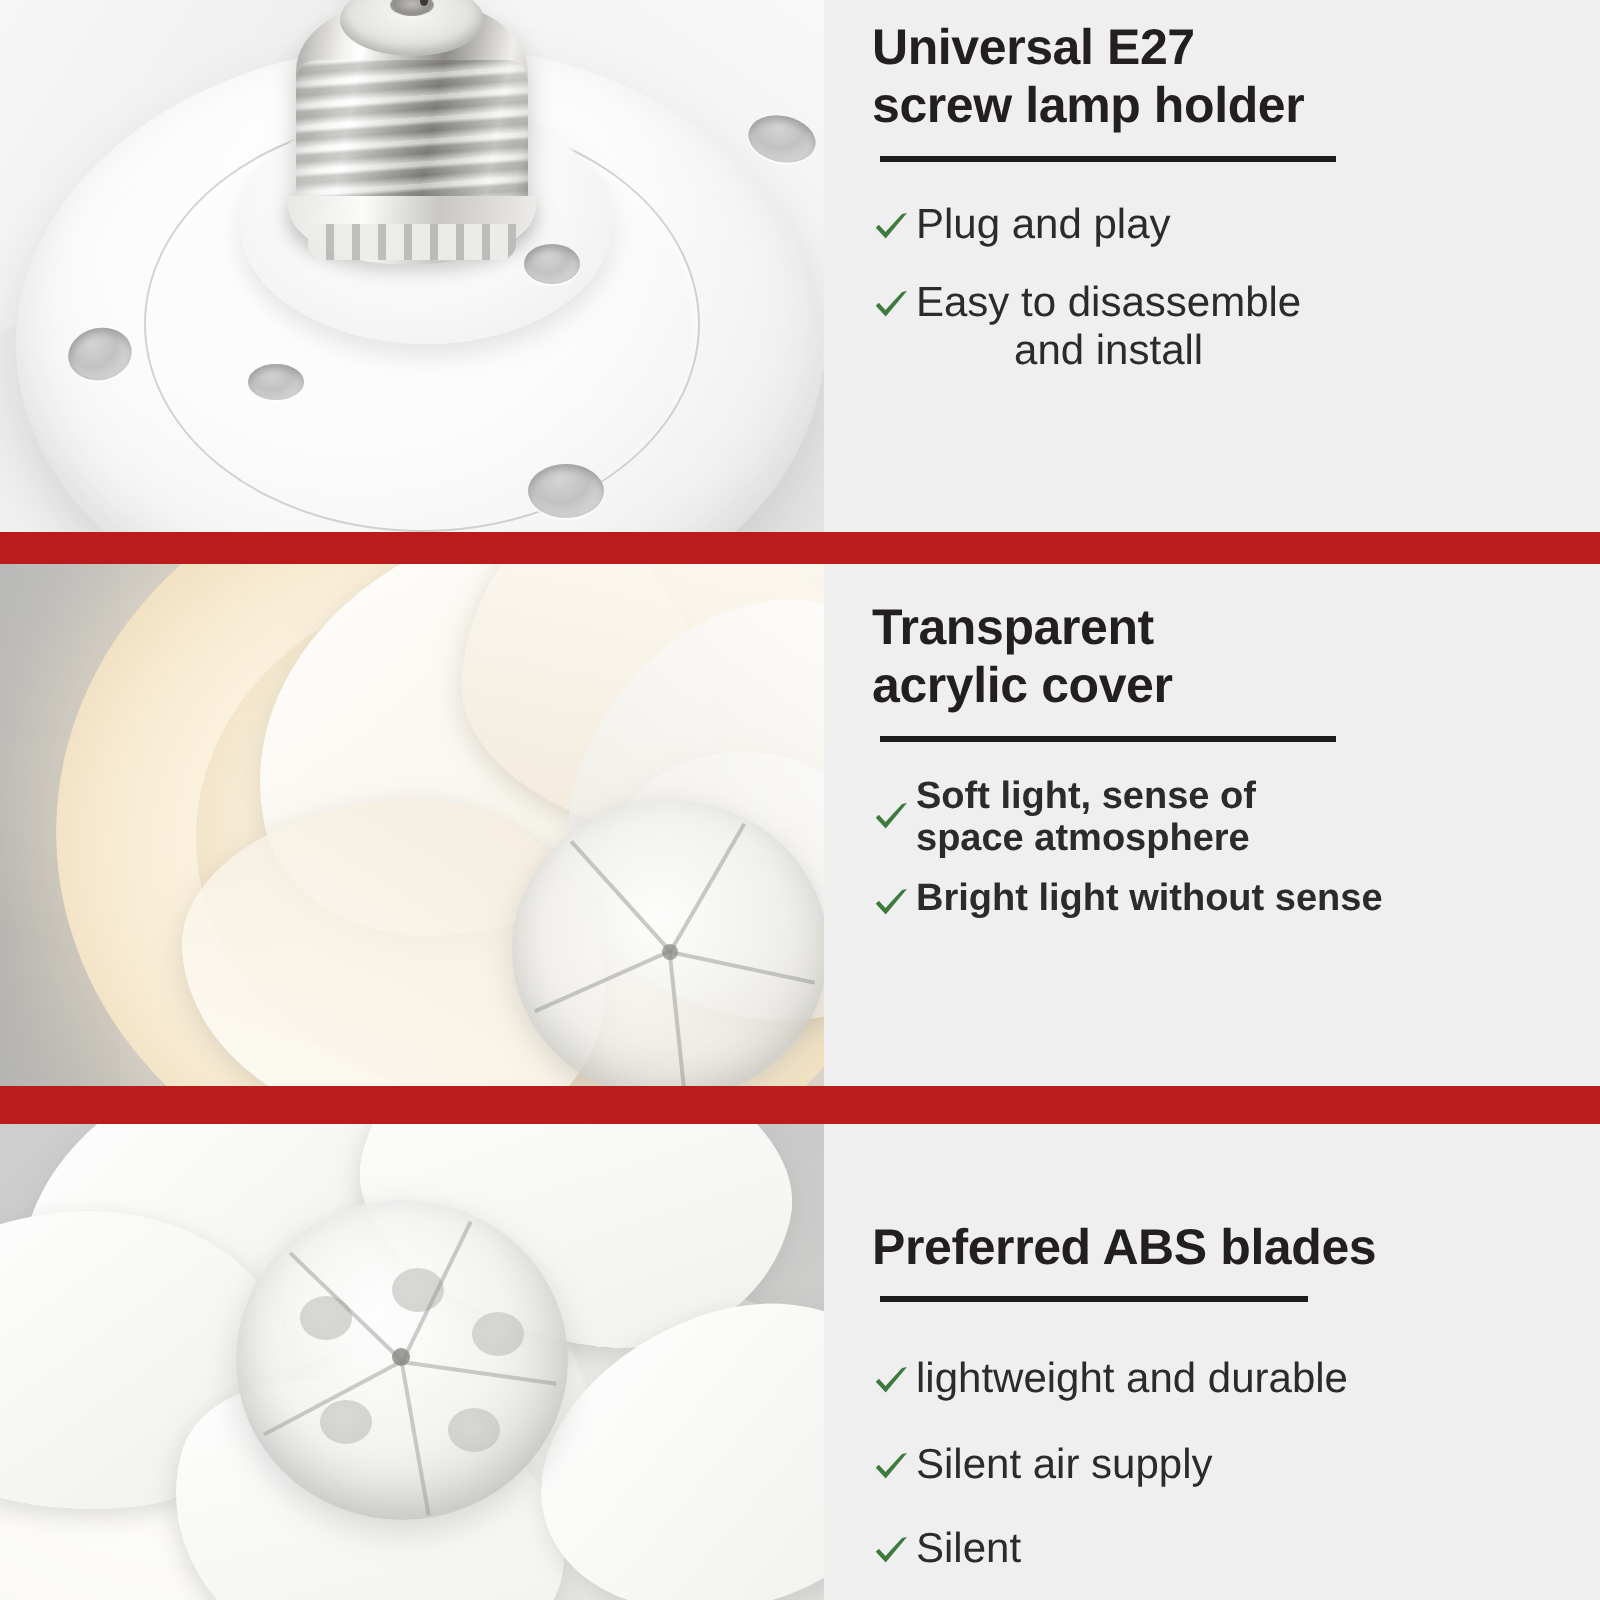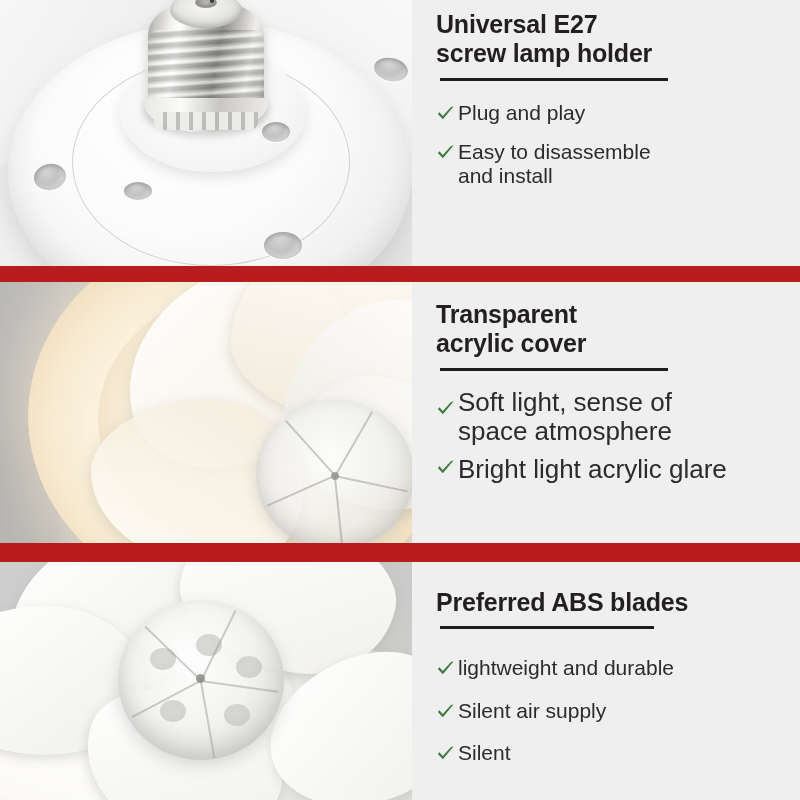--- a/index.html
+++ b/index.html
@@ -90,30 +90,30 @@
   .bullet-label {
     font-size: 21px;
     line-height: 1.12;
     color: #2b2b2b;
     white-space: pre-line;
   }
 
   
   .panel-1 .panel-text { padding-top: 10px; }
   .panel-1 .bullets { margin-top: 20px; }
-  .panel-1 .bullet { margin-bottom: 16px; }
+  .panel-1 .bullet { margin-bottom: 16px; text-align: center; }
 
   .panel-2 .panel-text { padding-top: 18px; }
   .panel-2 .bullets { margin-top: 17px; }
   .panel-2 .bullet { margin-bottom: 9px; }
-  .panel-2 .bullet-label { font-size: 26px; }
+  .panel-2 .bullet-label { font-size: 19px; font-weight: bold; }
   .panel-2 .check { top: 10px; }
   .panel-2 .bullet + .bullet .check { top: 2px; }
 
-  .panel-3 .panel-text { padding-top: 26px; }
+  .panel-3 .panel-text { padding-top: 48px; }
   .panel-3 .bullets { margin-top: 27px; }
   .panel-3 .bullet { margin-bottom: 19px; }
   .panel-3 .title-rule { width: 214px; }
 
   
   .photo-lampholder {
     width: 100%; height: 100%;
     background: linear-gradient(160deg,#f3f3f3 0%,#ececec 40%,#e4e4e4 100%);
   }
   .ph1-backblade-a {
@@ -520,21 +520,21 @@
           </span>
           <span class="bullet-label">Soft light, sense of
 space atmosphere</span>
         </li>
         <li class="bullet">
           <span class="check">
             <svg viewBox="0 0 20 20" aria-hidden="true">
                 <path d="M2 10.4 L7.2 16 L18.4 2.6 L15.8 3.2 L7.1 12.6 L3.6 8.8 Z" fill="#3c7a3e"></path>
               </svg>
           </span>
-          <span class="bullet-label">Bright light acrylic glare</span>
+          <span class="bullet-label">Bright light without sense</span>
         </li>
       </ul>
     </div>
   </section>
 
   <section class="panel panel-3">
     <div class="panel-photo">
       <div class="photo-blades">
         <div class="ph3-glow"></div>
         <div class="ph3-glow2"></div>

